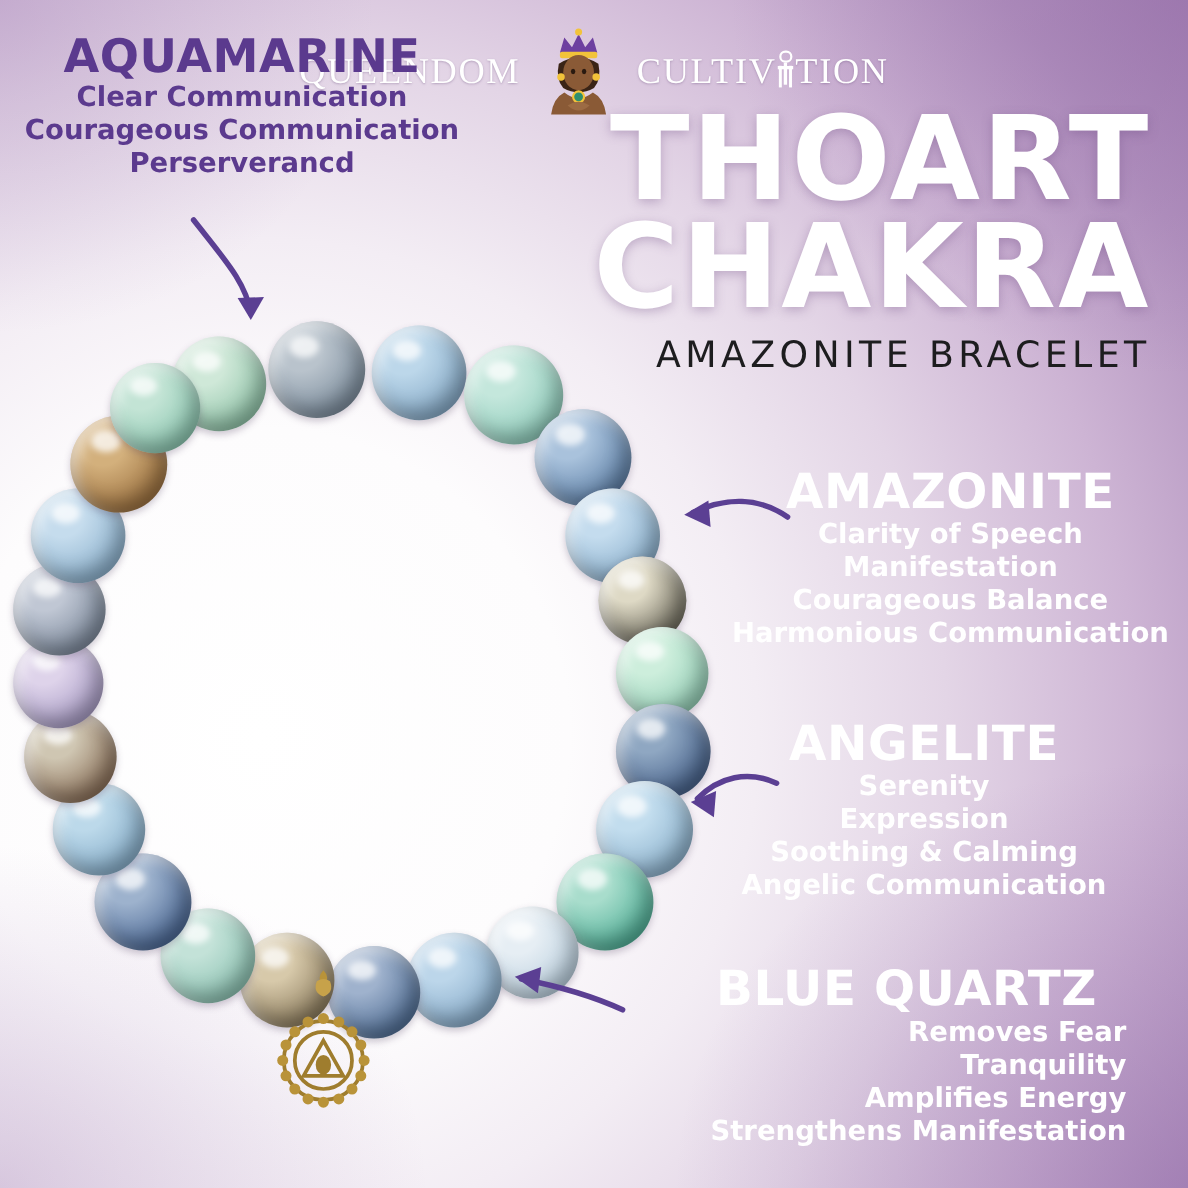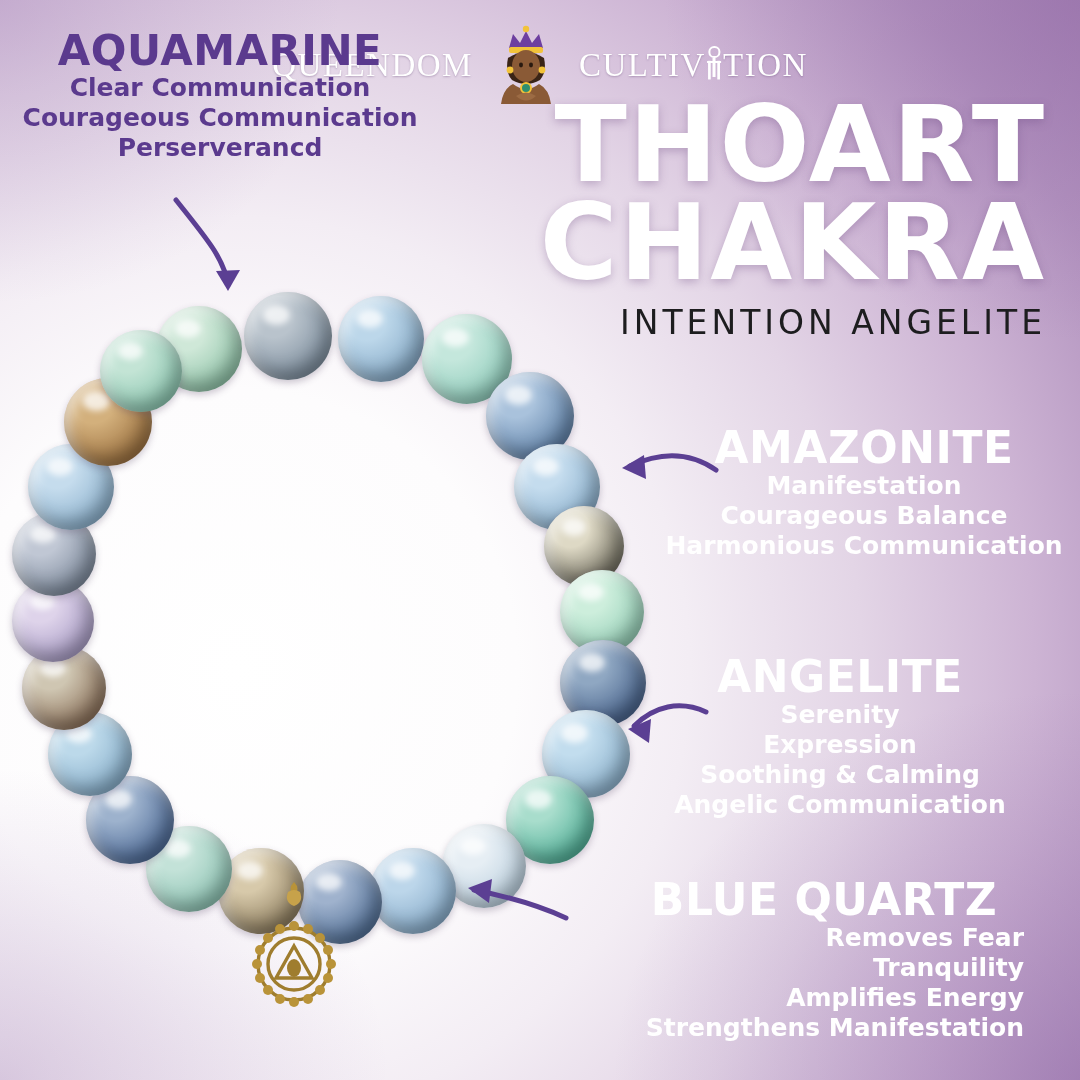--- a/index.html
+++ b/index.html
@@ -239,21 +239,21 @@
     </div>
 
     <div class="brand-word">
       <span>CULTIV</span><span class="ankh"><span class="ankh-bar"></span></span><span>TION</span>
     </div>
   </div>
 
   <div class="title-block">
     <div class="title-line">THOART</div>
     <div class="title-line">CHAKRA</div>
-    <div class="subtitle">INTENTION ANGELITE</div>
+    <div class="subtitle">AMAZONITE BRACELET</div>
   </div>
 
   <div class="bracelet">
     <div id="beads">
         <div class="bead" style="left: 148px; top: 38px; width: 86px; height: 86px; background: radial-gradient(circle at 33% 28%, rgb(207, 232, 216) 0%, rgb(207, 232, 216) 24%, rgb(143, 195, 168) 78%, rgb(143, 195, 168) 100%);"></div>
         <div class="bead" style="left: 236px; top: 24px; width: 88px; height: 88px; background: radial-gradient(circle at 33% 28%, rgb(185, 195, 204) 0%, rgb(185, 195, 204) 24%, rgb(123, 140, 156) 78%, rgb(123, 140, 156) 100%);"></div>
         <div class="bead" style="left: 330px; top: 28px; width: 86px; height: 86px; background: radial-gradient(circle at 33% 28%, rgb(188, 215, 234) 0%, rgb(188, 215, 234) 24%, rgb(133, 169, 198) 78%, rgb(133, 169, 198) 100%);"></div>
         <div class="bead" style="left: 414px; top: 46px; width: 90px; height: 90px; background: radial-gradient(circle at 33% 28%, rgb(196, 231, 220) 0%, rgb(196, 231, 220) 24%, rgb(142, 203, 186) 78%, rgb(142, 203, 186) 100%);"></div>
         <div class="bead" style="left: 478px; top: 104px; width: 88px; height: 88px; background: radial-gradient(circle at 33% 28%, rgb(169, 194, 220) 0%, rgb(169, 194, 220) 24%, rgb(93, 127, 166) 78%, rgb(93, 127, 166) 100%);"></div>
         <div class="bead" style="left: 506px; top: 176px; width: 86px; height: 86px; background: radial-gradient(circle at 33% 28%, rgb(196, 220, 238) 0%, rgb(196, 220, 238) 24%, rgb(137, 174, 203) 78%, rgb(137, 174, 203) 100%);"></div>
@@ -326,20 +326,21 @@
 
   <div class="callout left c-aquamarine">
     <div class="heading">AQUAMARINE</div>
     <div class="line">Clear Communication</div>
     <div class="line">Courageous Communication</div>
     <div class="line">Perserverancd</div>
   </div>
 
   <div class="callout right c-amazonite">
     <div class="heading">AMAZONITE</div>
+    <div class="line">Clarity of Speech</div>
     <div class="line">Manifestation</div>
     <div class="line">Courageous Balance</div>
     <div class="line">Harmonious Communication</div>
   </div>
 
   <div class="callout right c-angelite">
     <div class="heading">ANGELITE</div>
     <div class="line">Serenity</div>
     <div class="line">Expression</div>
     <div class="line">Soothing &amp; Calming</div>

